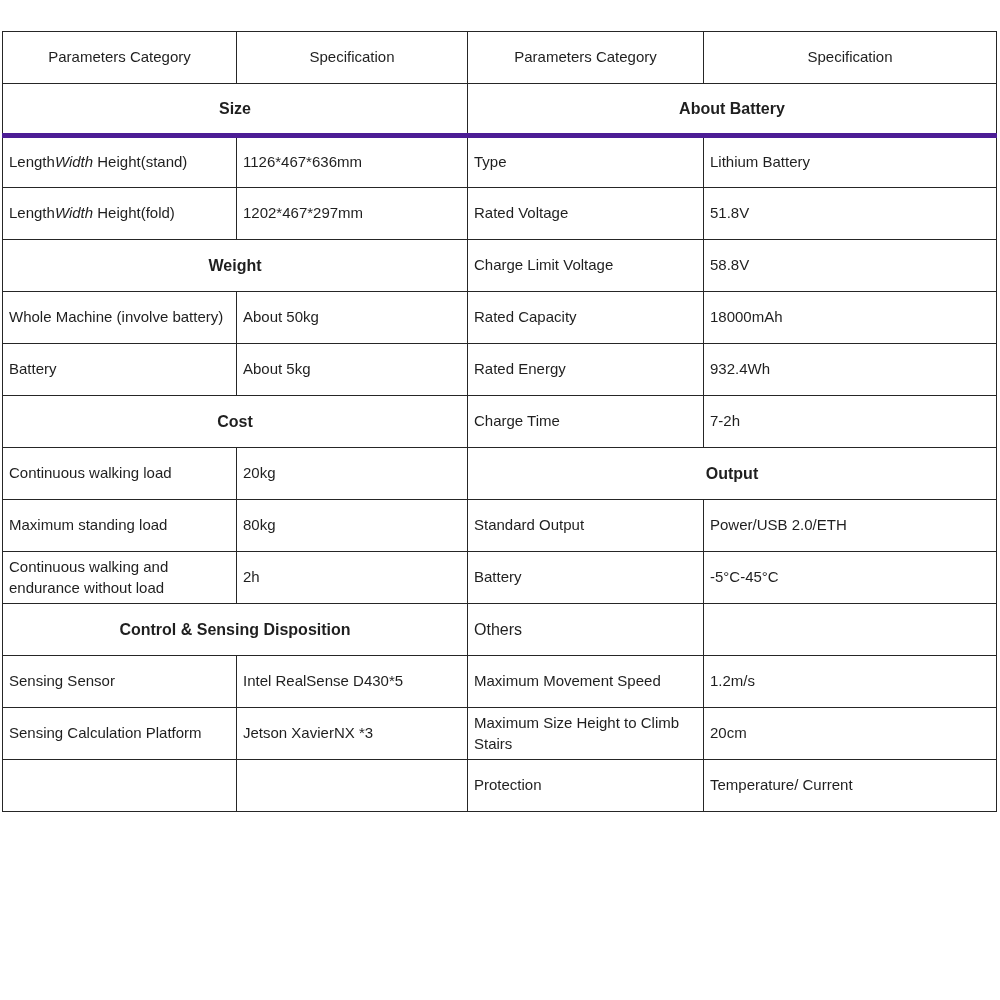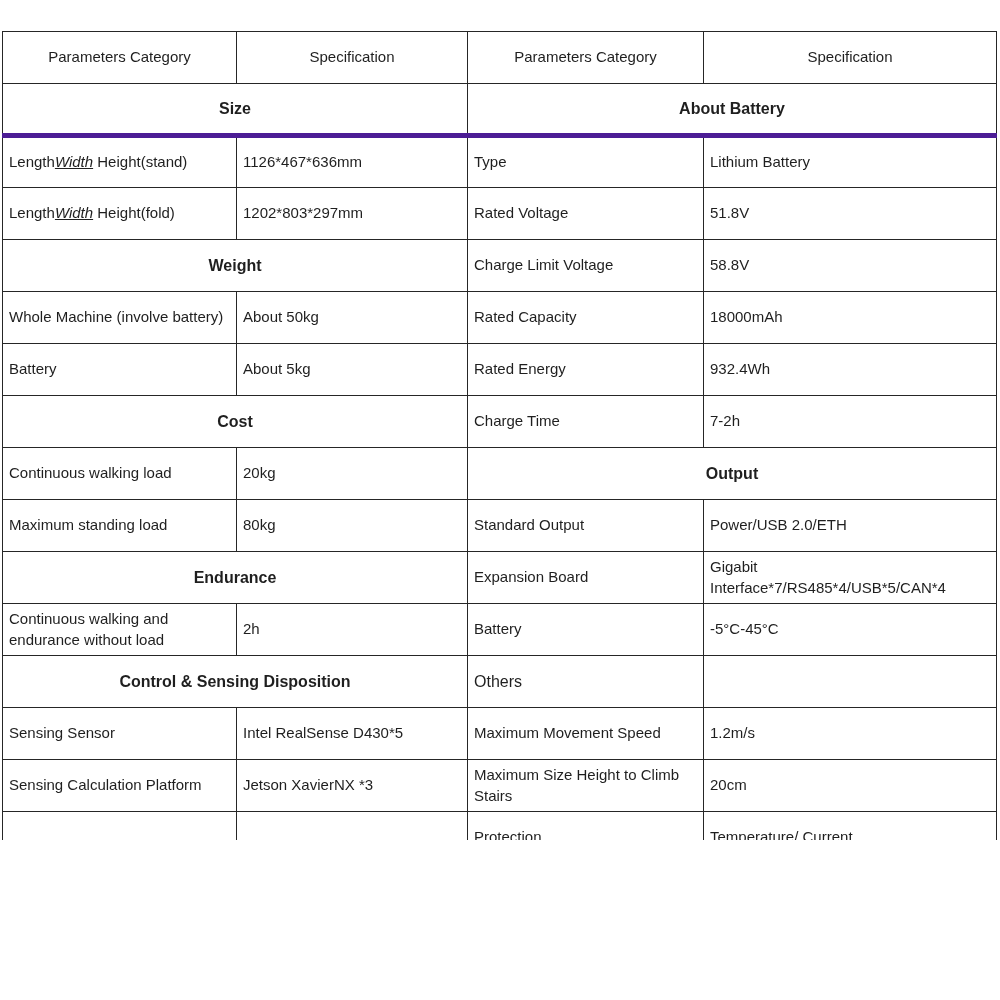--- a/index.html
+++ b/index.html
@@ -38,21 +38,21 @@
     text-align: center;
     font-weight: bold;
     font-size: 16px;
   }
   td.section-left {
     text-align: left;
     font-weight: normal;
     font-size: 16px;
   }
   tr.thick td { border-bottom: 5px solid #4c1d95; }
-  td i { font-style: italic; text-decoration: underline; }
+  td i { font-style: italic; }
 </style>
 </head>
 <body>
 
 <div class="page">
   <table class="spec">
     <colgroup>
       <col style="width:234px">
       <col style="width:231px">
       <col style="width:236px">
@@ -74,21 +74,21 @@
 
       <tr>
         <td><span>Length</span><i>Width</i><span> Height(stand)</span></td>
         <td>1126*467*636mm</td>
         <td>Type</td>
         <td>Lithium Battery</td>
       </tr>
 
       <tr>
         <td><span>Length</span><i>Width</i><span> Height(fold)</span></td>
-        <td>1202*803*297mm</td>
+        <td>1202*467*297mm</td>
         <td>Rated Voltage</td>
         <td>51.8V</td>
       </tr>
 
       <tr>
         <td colspan="2" class="section">Weight</td>
         <td>Charge Limit Voltage</td>
         <td>58.8V</td>
       </tr>
 
@@ -118,25 +118,20 @@
         <td colspan="2" class="section">Output</td>
       </tr>
 
       <tr>
         <td>Maximum standing load</td>
         <td>80kg</td>
         <td>Standard Output</td>
         <td>Power/USB 2.0/ETH</td>
       </tr>
 
-      <tr>
-        <td colspan="2" class="section">Endurance</td>
-        <td>Expansion Board</td>
-        <td>Gigabit Interface*7/RS485*4/USB*5/CAN*4</td>
-      </tr>
 
 
       <tr>
         <td>Continuous walking and endurance without load</td>
         <td>2h</td>
         <td>Battery</td>
         <td>-5°C-45°C</td>
       </tr>
 
       <tr>

